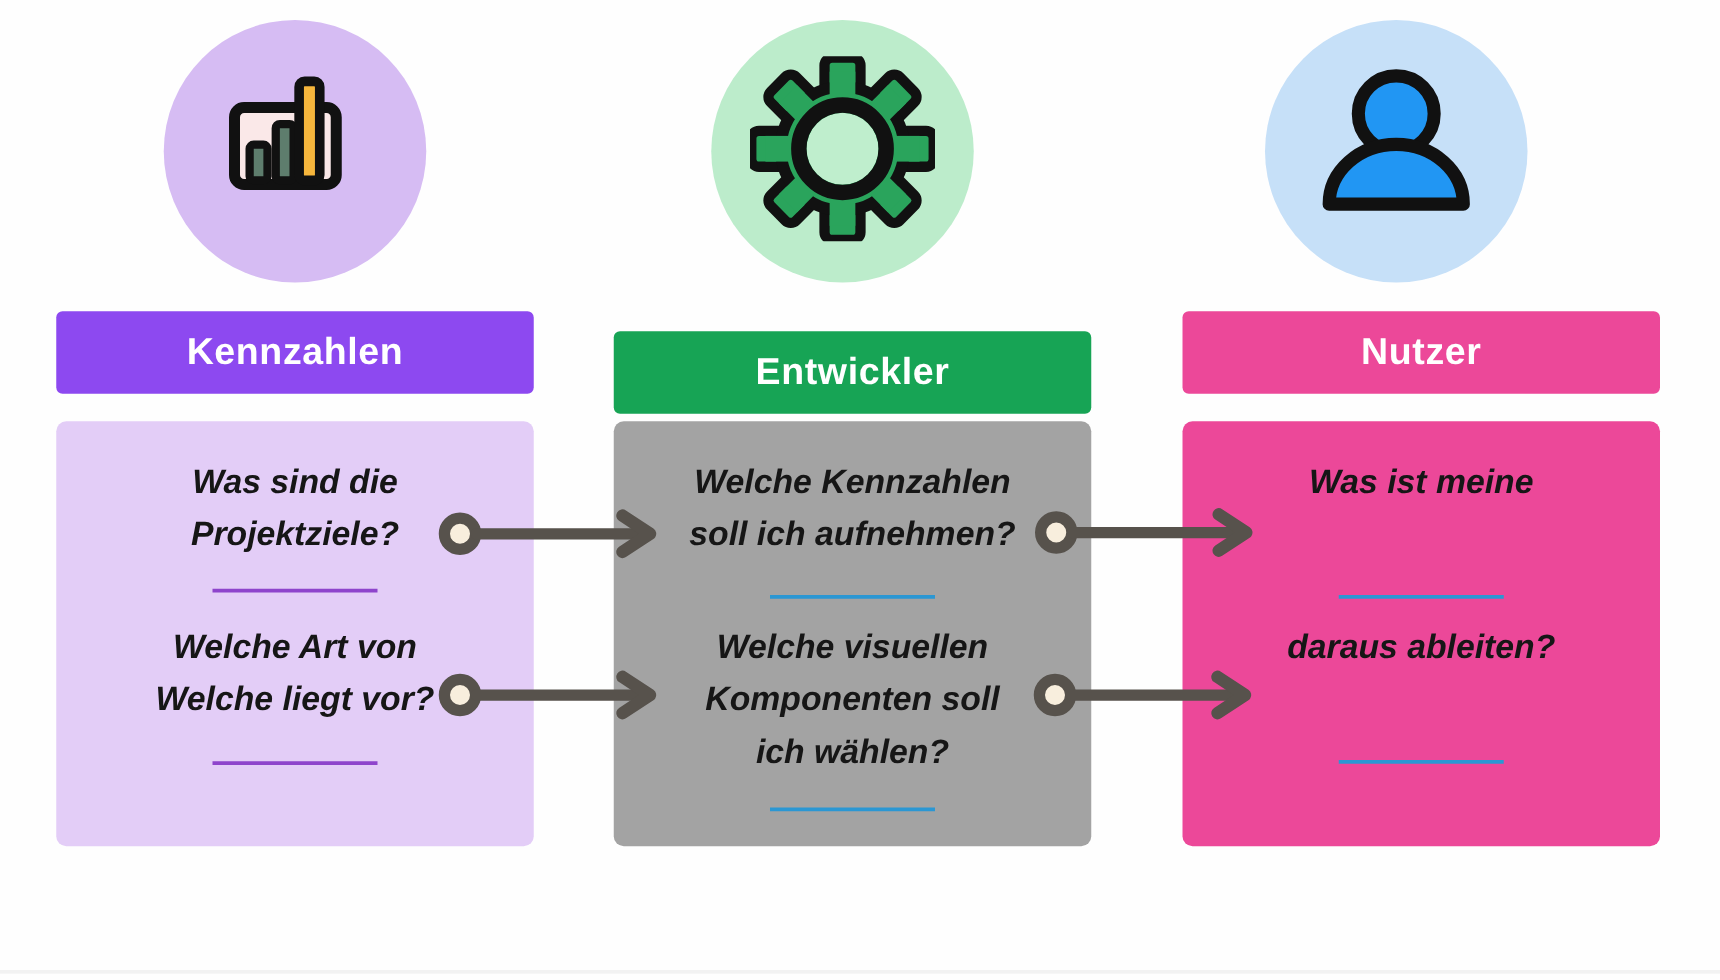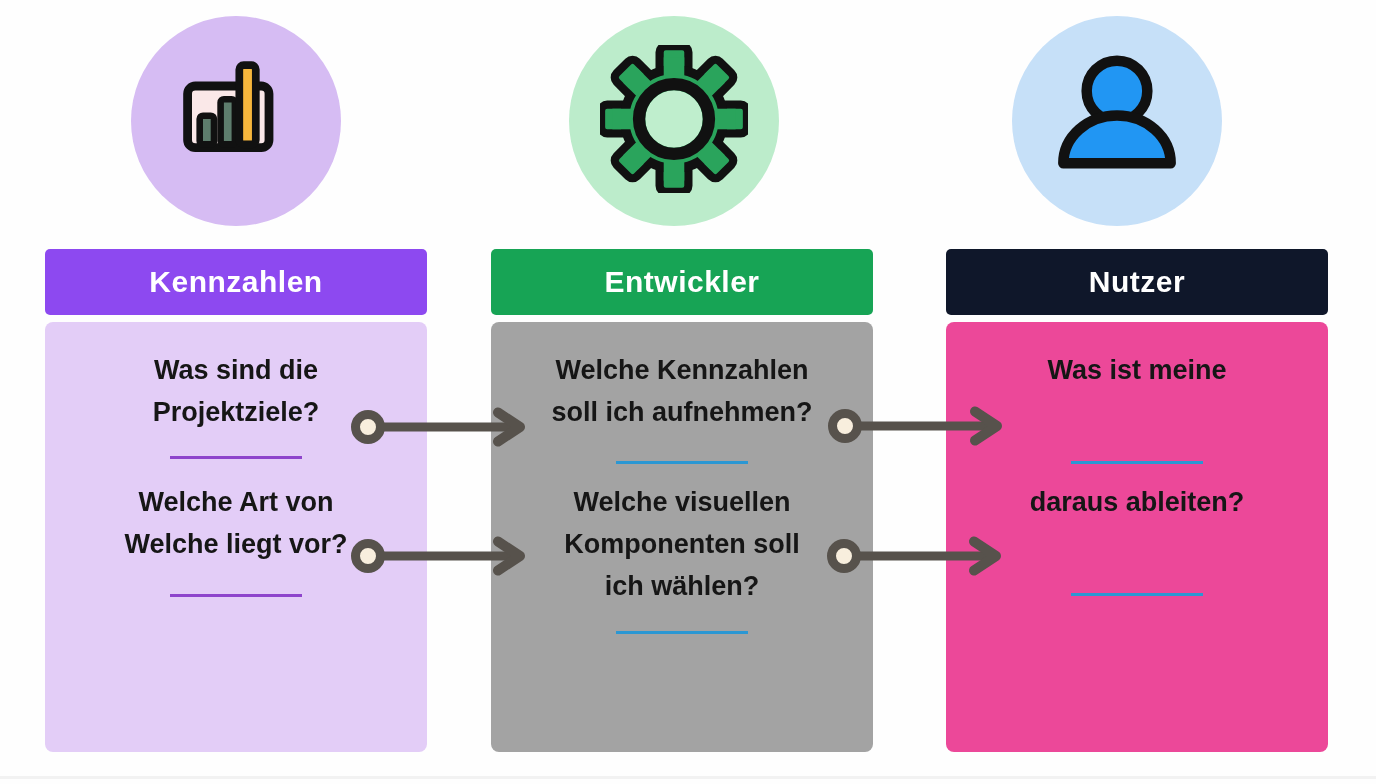--- a/index.html
+++ b/index.html
@@ -15,25 +15,25 @@
     display:flex;align-items:center;justify-content:center;}
   .icon-circle.c1{left:131px;background:#d6bcf3;}
   .icon-circle.c2{left:569px;background:#bceccb;}
   .icon-circle.c3{left:1012px;background:#c6e0f8;}
 
   
   .col-header{position:absolute;top:249px;width:382px;height:66px;border-radius:5px;
     display:flex;align-items:center;justify-content:center;
     color:#ffffff;font-size:30px;font-weight:600;letter-spacing:.5px;}
   .col-header.h1{left:45px;background:#8d49f0;}
-  .col-header.h2{left:491px;background:#17a455;}
-  .col-header.h3{left:946px;background:#0f172a;}
+  .col-header.h2{left:491px;background:#17a455;margin-top:16px;}
+  .col-header.h3{left:946px;background:#ec4899;}
 
   
-  .panel{position:absolute;top:322px;width:382px;height:430px;border-radius:8px;}
+  .panel{position:absolute;top:337px;width:382px;height:340px;border-radius:8px;font-style:italic;}
   .panel.p1{left:45px;background:#e3cdf7;}
   .panel.p2{left:491px;background:#a3a3a3;}
   .panel.p3{left:946px;background:#ec4899;}
 
   .question{position:absolute;left:0;width:100%;text-align:center;
     font-size:27px;line-height:42px;font-weight:600;color:#161616;}
   .q1{top:27px;}
   .q2{top:159px;}
 
   .underline{position:absolute;left:50%;width:132px;height:2.5px;transform:translateX(-50%);}

